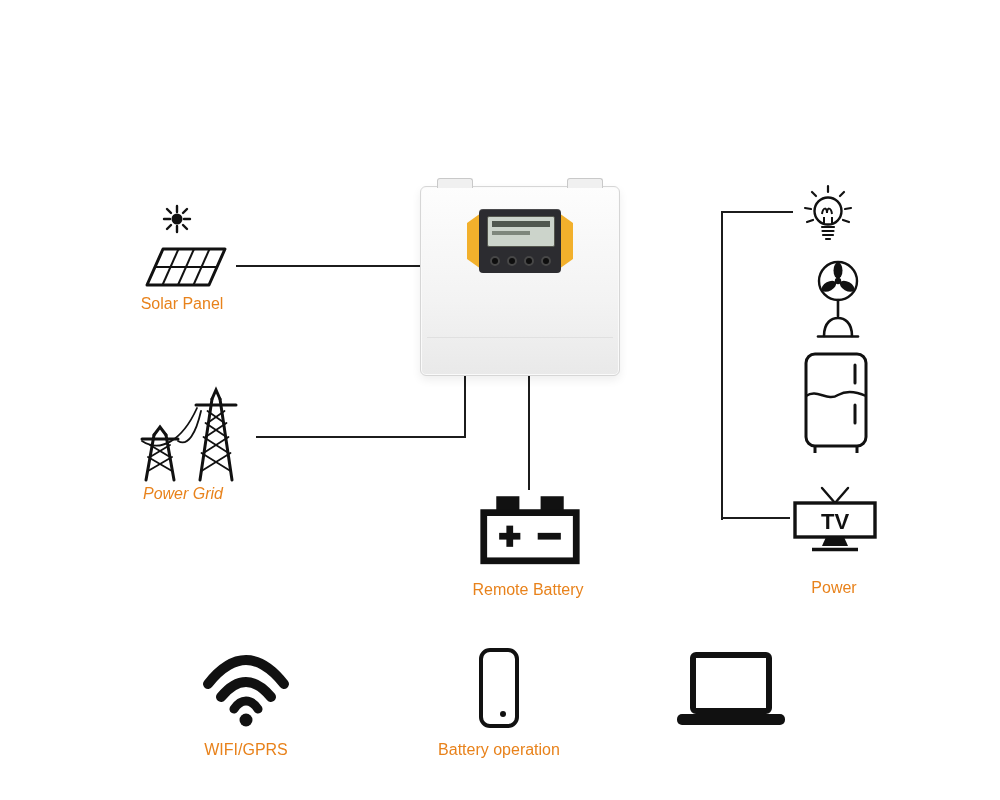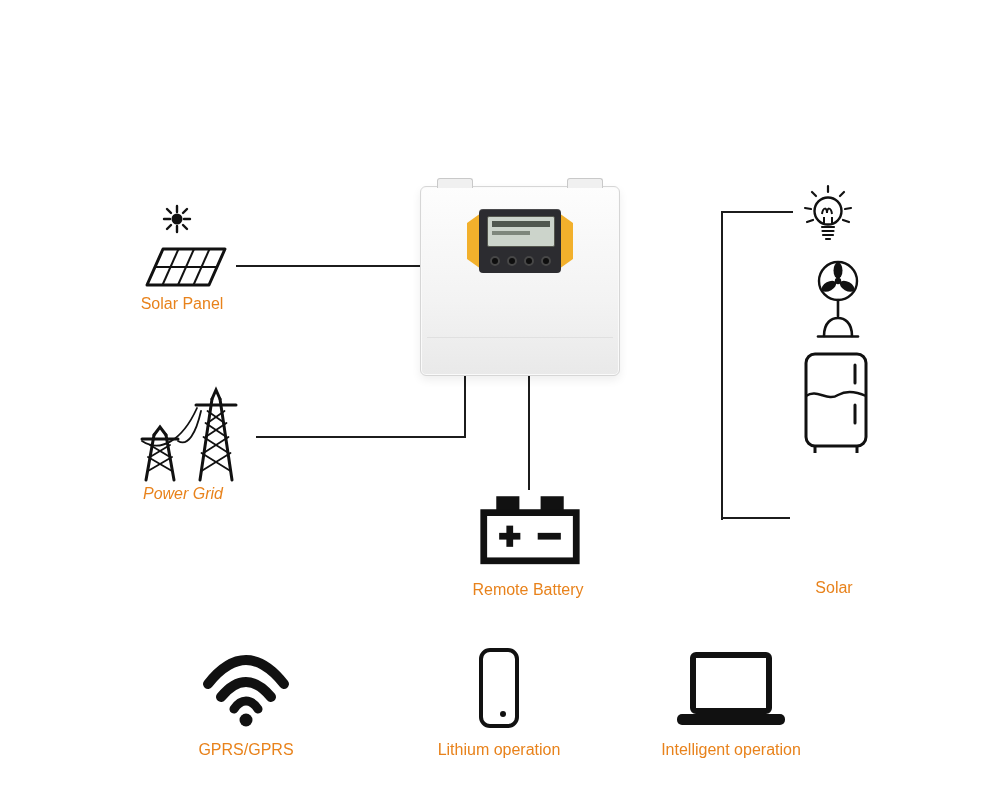--- a/index.html
+++ b/index.html
@@ -220,43 +220,54 @@
         <rect x="11" y="4" width="60" height="92" rx="9" stroke-width="3"></rect>
         <path d="M11,46 C 22,38 32,52 43,45 C 52,40 62,42 71,46" stroke-width="2.4"></path>
         <line x1="60" y1="15" x2="60" y2="33" stroke-width="3" stroke-linecap="round"></line>
         <line x1="60" y1="55" x2="60" y2="73" stroke-width="3" stroke-linecap="round"></line>
         <line x1="20" y1="96" x2="20" y2="103" stroke-width="3"></line>
         <line x1="62" y1="96" x2="62" y2="103" stroke-width="3"></line>
       </g>
     </svg>
   </div>
 
-  <div class="label" id="lb-load">Solar</div>
+  <div class="node" id="n-tv">
+    <svg viewBox="0 0 90 72" width="90" height="72">
+      <g stroke="#111" stroke-width="2.4" fill="none" stroke-linecap="round">
+        <line x1="45" y1="19" x2="32" y2="4"></line>
+        <line x1="45" y1="19" x2="58" y2="4"></line>
+      </g>
+      <rect x="5" y="19" width="80" height="34" fill="#fff" stroke="#111" stroke-width="3.4"></rect>
+      <text x="45" y="45" text-anchor="middle" font-size="22" font-weight="bold" fill="#111" font-family="Liberation Sans, sans-serif">TV</text>
+      <polygon points="36,53 32,62 58,62 54,53" fill="#111"></polygon>
+      <line x1="22" y1="65.5" x2="68" y2="65.5" stroke="#111" stroke-width="3.4"></line>
+    </svg>
+  </div>
+  <div class="label" id="lb-load">Power</div>
 
   <div class="node" id="n-wifi">
     <svg viewBox="0 0 100 82" width="100" height="82">
       <g stroke="#111" fill="none" stroke-linecap="round">
         <path d="M12,36 C 26,18 40,12 50,12 C 60,12 74,18 88,36" stroke-width="10"></path>
         <path d="M25,49 C 34,38 42,34 50,34 C 58,34 66,38 75,49" stroke-width="10"></path>
         <path d="M38,61 C 42,55 46,53 50,53 C 54,53 58,55 62,61" stroke-width="9"></path>
       </g>
       <circle cx="50" cy="72" r="6.5" fill="#111"></circle>
     </svg>
   </div>
-  <div class="label" id="lb-wifi">GPRS/GPRS</div>
+  <div class="label" id="lb-wifi">WIFI/GPRS</div>
 
   <div class="node" id="n-phone">
     <svg viewBox="0 0 62 84" width="62" height="84">
       <rect x="13" y="4" width="36" height="76" rx="9" fill="#fff" stroke="#111" stroke-width="4"></rect>
       <circle cx="35" cy="68" r="3" fill="#111"></circle>
     </svg>
   </div>
-  <div class="label" id="lb-remote">Lithium operation</div>
+  <div class="label" id="lb-remote">Battery operation</div>
 
   <div class="node" id="n-laptop">
     <svg viewBox="0 0 122 78" width="122" height="78">
       <rect x="23" y="5" width="76" height="56" rx="3" fill="#fff" stroke="#111" stroke-width="6"></rect>
       <rect x="7" y="64" width="108" height="11" rx="5" fill="#111"></rect>
     </svg>
   </div>
-  <div class="label" id="lb-intel">Intelligent operation</div>
 
 </div>
 
 </body></html>

